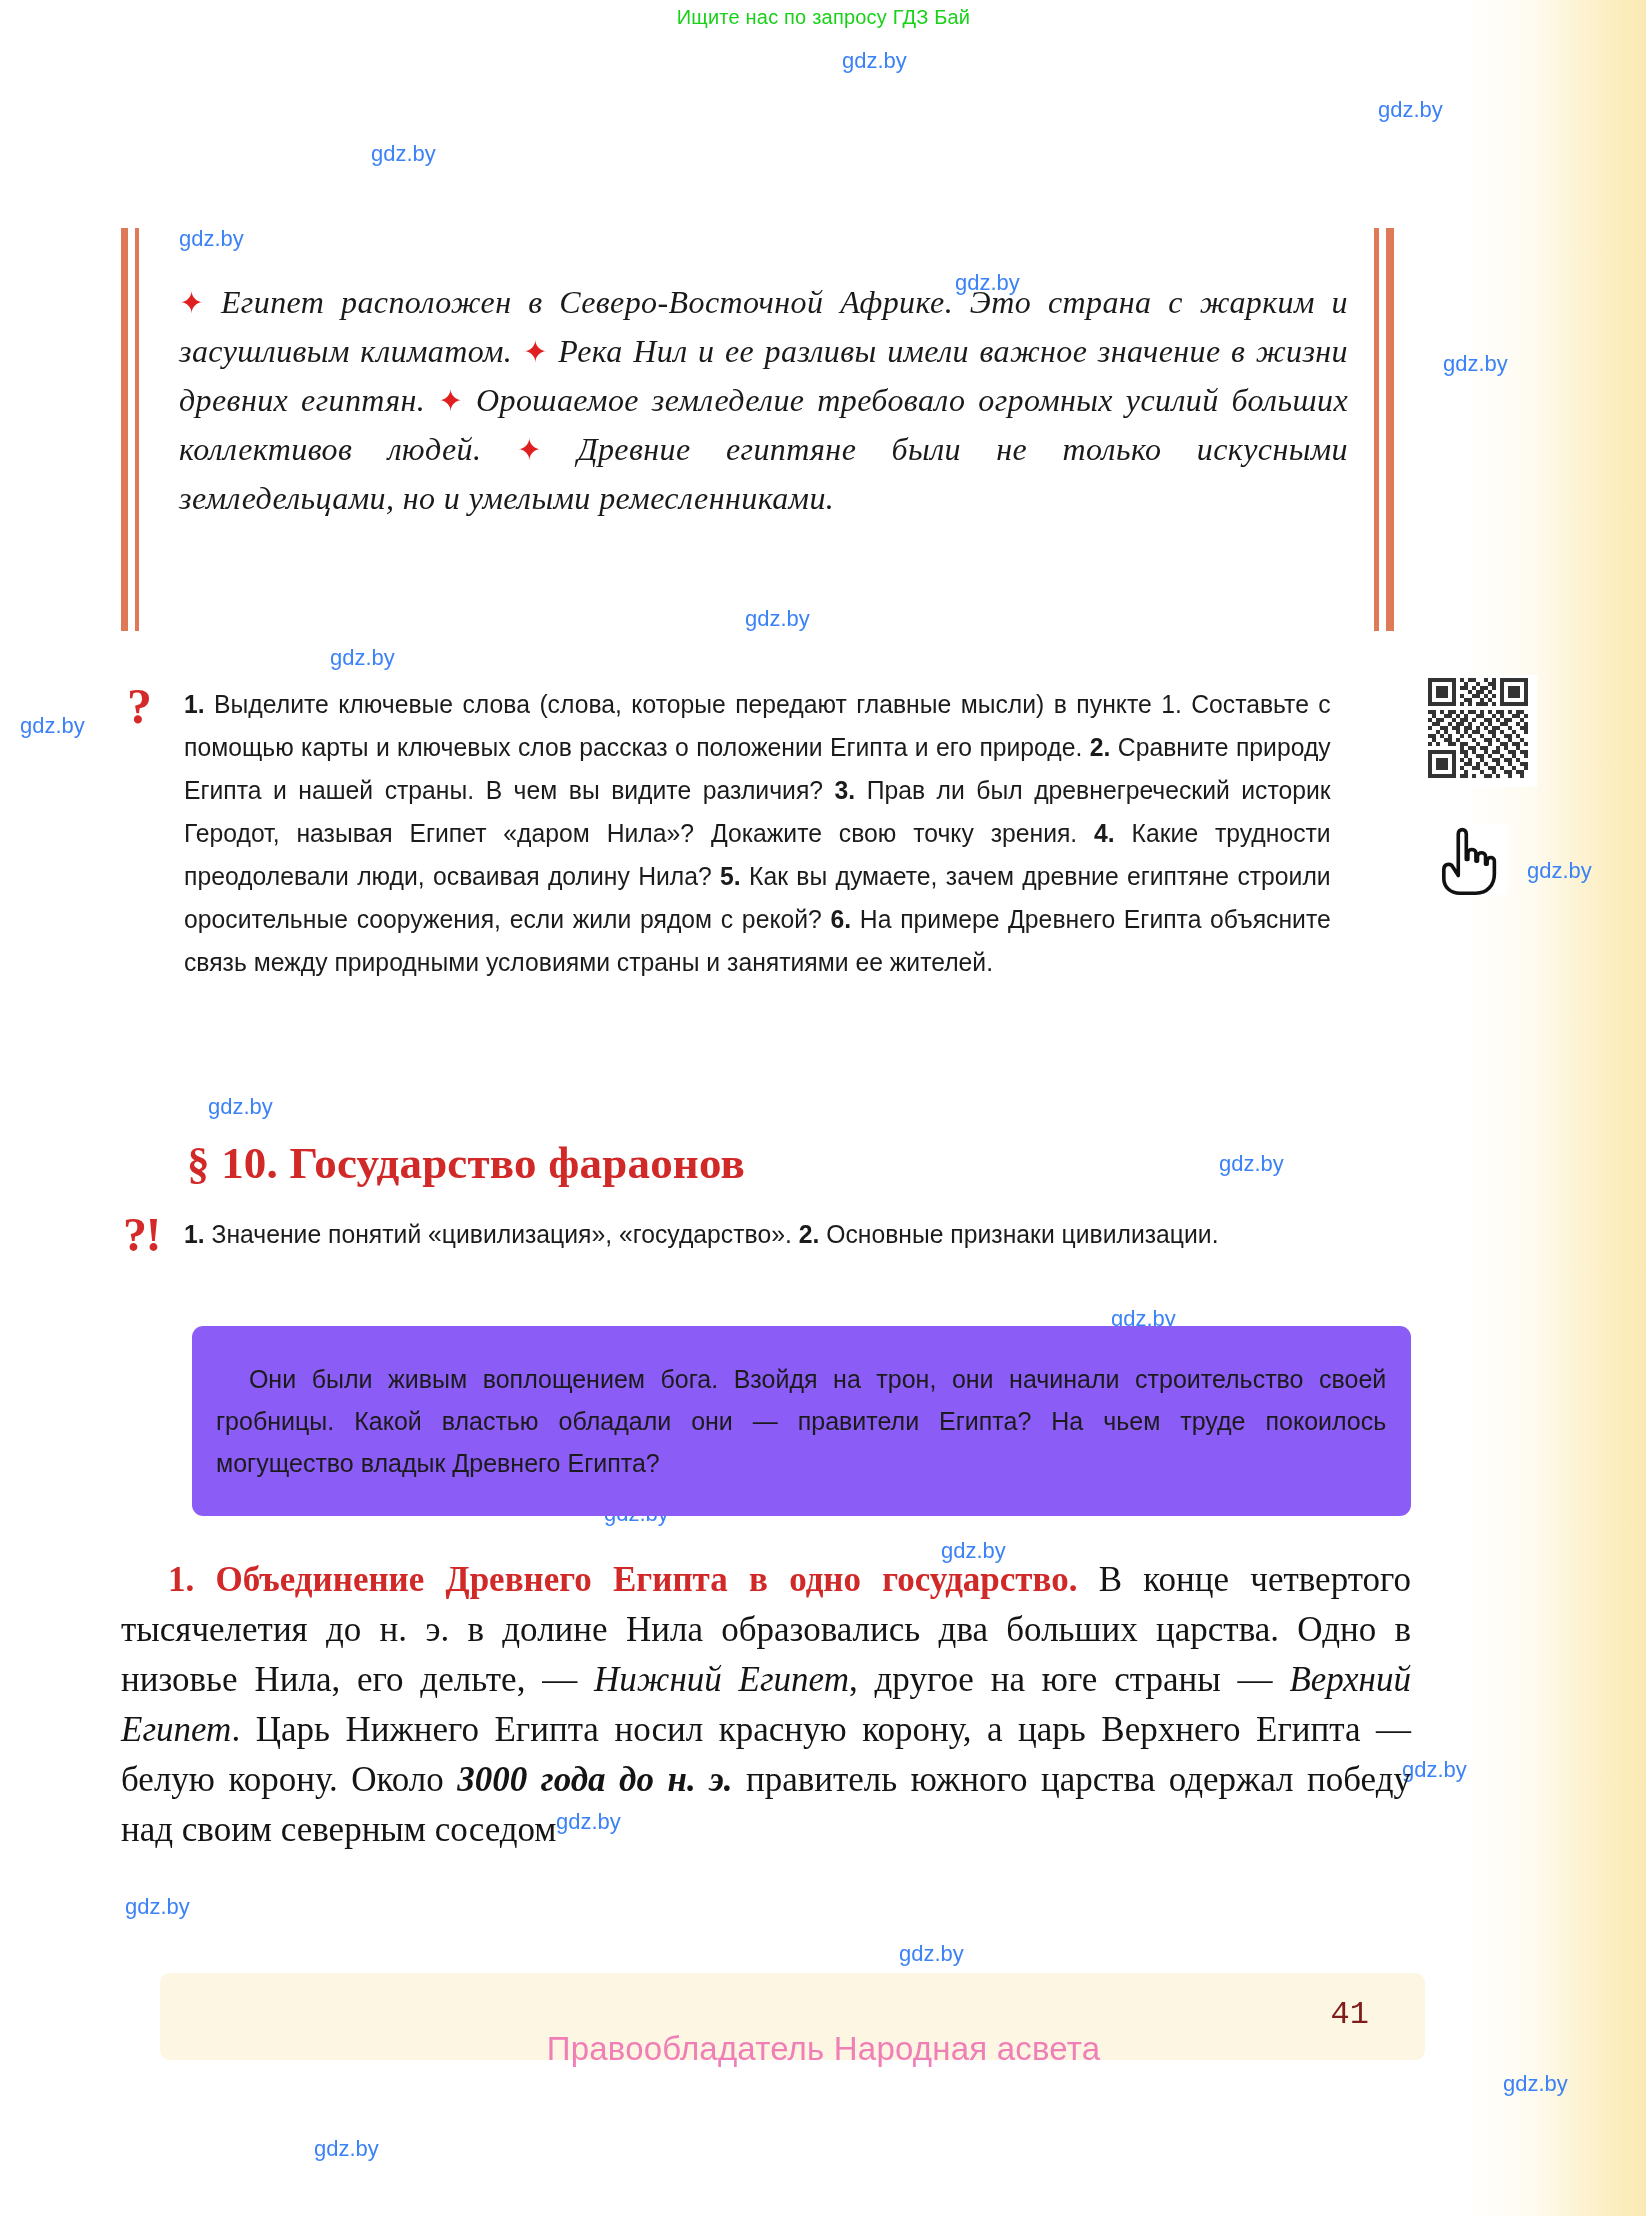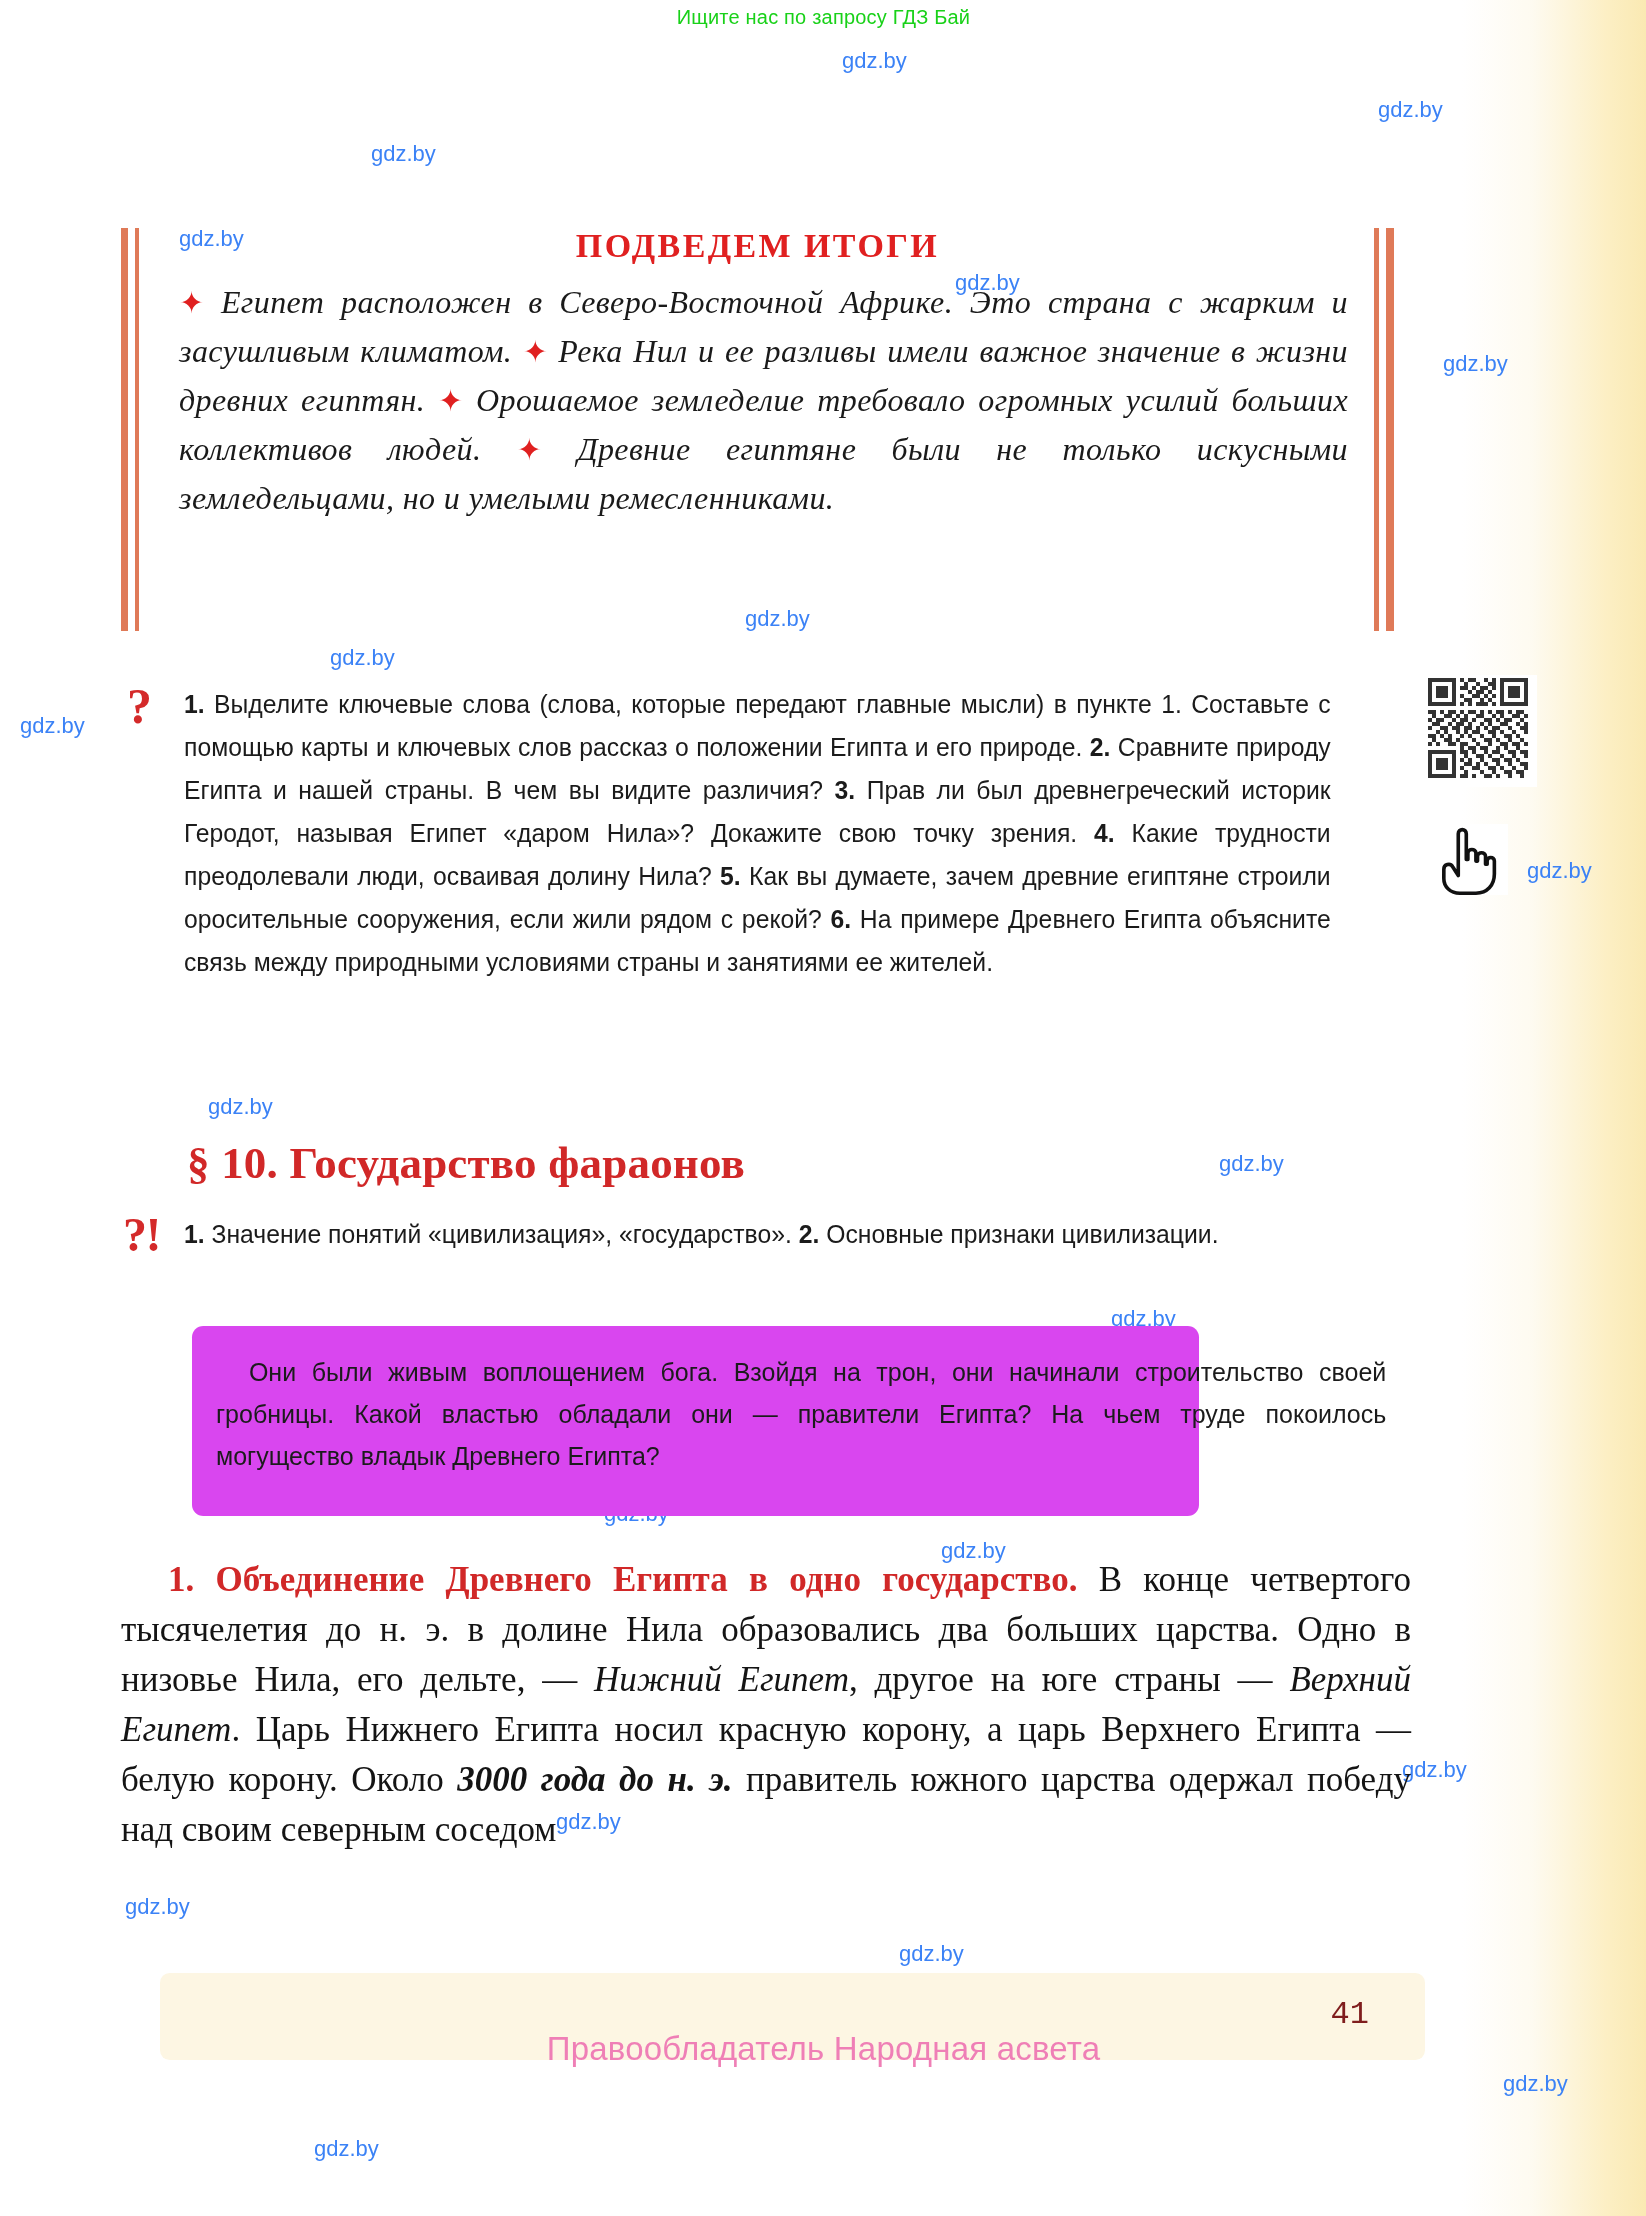--- a/index.html
+++ b/index.html
@@ -192,26 +192,26 @@
     transform: scaleX(0.93);
     transform-origin: left top;
   }
   #questions-2 b { font-weight: bold; }
 
   
   #callout-box {
     position: absolute;
     left: 192px;
     top: 1326px;
-    width: 1007px;
+    width: 1219px;
     height: 190px;
-    background: #d946ef;
+    background: #8b5cf6;
     border-radius: 11.3px;
     box-sizing: border-box;
-    padding: 25px 27px 16px 24px;
+    padding: 32px 27px 16px 24px;
   }
   #callout-text {
     font-family: "Liberation Sans Narrow", "Liberation Sans", sans-serif;
     font-size: 26.6px;
     line-height: 42px;
     color: #1b1b1b;
     text-align: justify;
     text-justify: inter-word;
     text-indent: 35px;
     transform: scaleX(0.94);
@@ -314,21 +314,20 @@
       <div class="wm" style="left: 554px; top: 1975px; font-size: 22px;">gdz.by</div>
       <div class="wm" style="left: 1503px; top: 2071px; font-size: 22px;">gdz.by</div>
       <div class="wm" style="left: 314px; top: 2136px; font-size: 22px;">gdz.by</div>
     </div>
 
   <div id="summary-block">
     <div class="rule" id="rule-l1"></div>
     <div class="rule" id="rule-l2"></div>
     <div class="rule" id="rule-r1"></div>
     <div class="rule" id="rule-r2"></div>
-    <div id="summary-title">ПОДВЕДЕМ  ИТОГИ</div>
     <div id="summary-text"><span class="dia">✦</span> Египет расположен в Северо-Восточной Африке. Это страна с жарким и засушливым климатом. <span class="dia">✦</span> Река Нил и ее разливы имели важное значение в жизни древних египтян. <span class="dia">✦</span> Орошаемое земледелие требовало огромных усилий больших коллективов людей. <span class="dia">✦</span> Древние египтяне были не только искусными земледельцами, но и умелыми ремесленниками.</div>
   </div>
 
   <div id="q-icon-1">?</div>
   <div id="questions-1"><b>1.</b> Выделите ключевые слова (слова, которые передают главные мысли) в пункте 1. Составьте с помощью карты и ключевых слов рассказ о положении Египта и его природе. <b>2.</b> Сравните природу Египта и нашей страны. В чем вы видите различия? <b>3.</b> Прав ли был древнегреческий историк Геродот, называя Египет «даром Нила»? Докажите свою точку зрения. <b>4.</b> Какие трудности преодолевали люди, осваивая долину Нила? <b>5.</b> Как вы думаете, зачем древние египтяне строили оросительные сооружения, если жили рядом с рекой? <b>6.</b> На примере Древнего Египта объясните связь между природными условиями страны и занятиями ее жителей.</div>
 
   <div id="qr-code">
     <svg width="100" height="100" viewBox="0 0 25 25" shape-rendering="crispEdges">
       <rect width="25" height="25" fill="#ffffff"></rect>
       <g fill="#333333">

